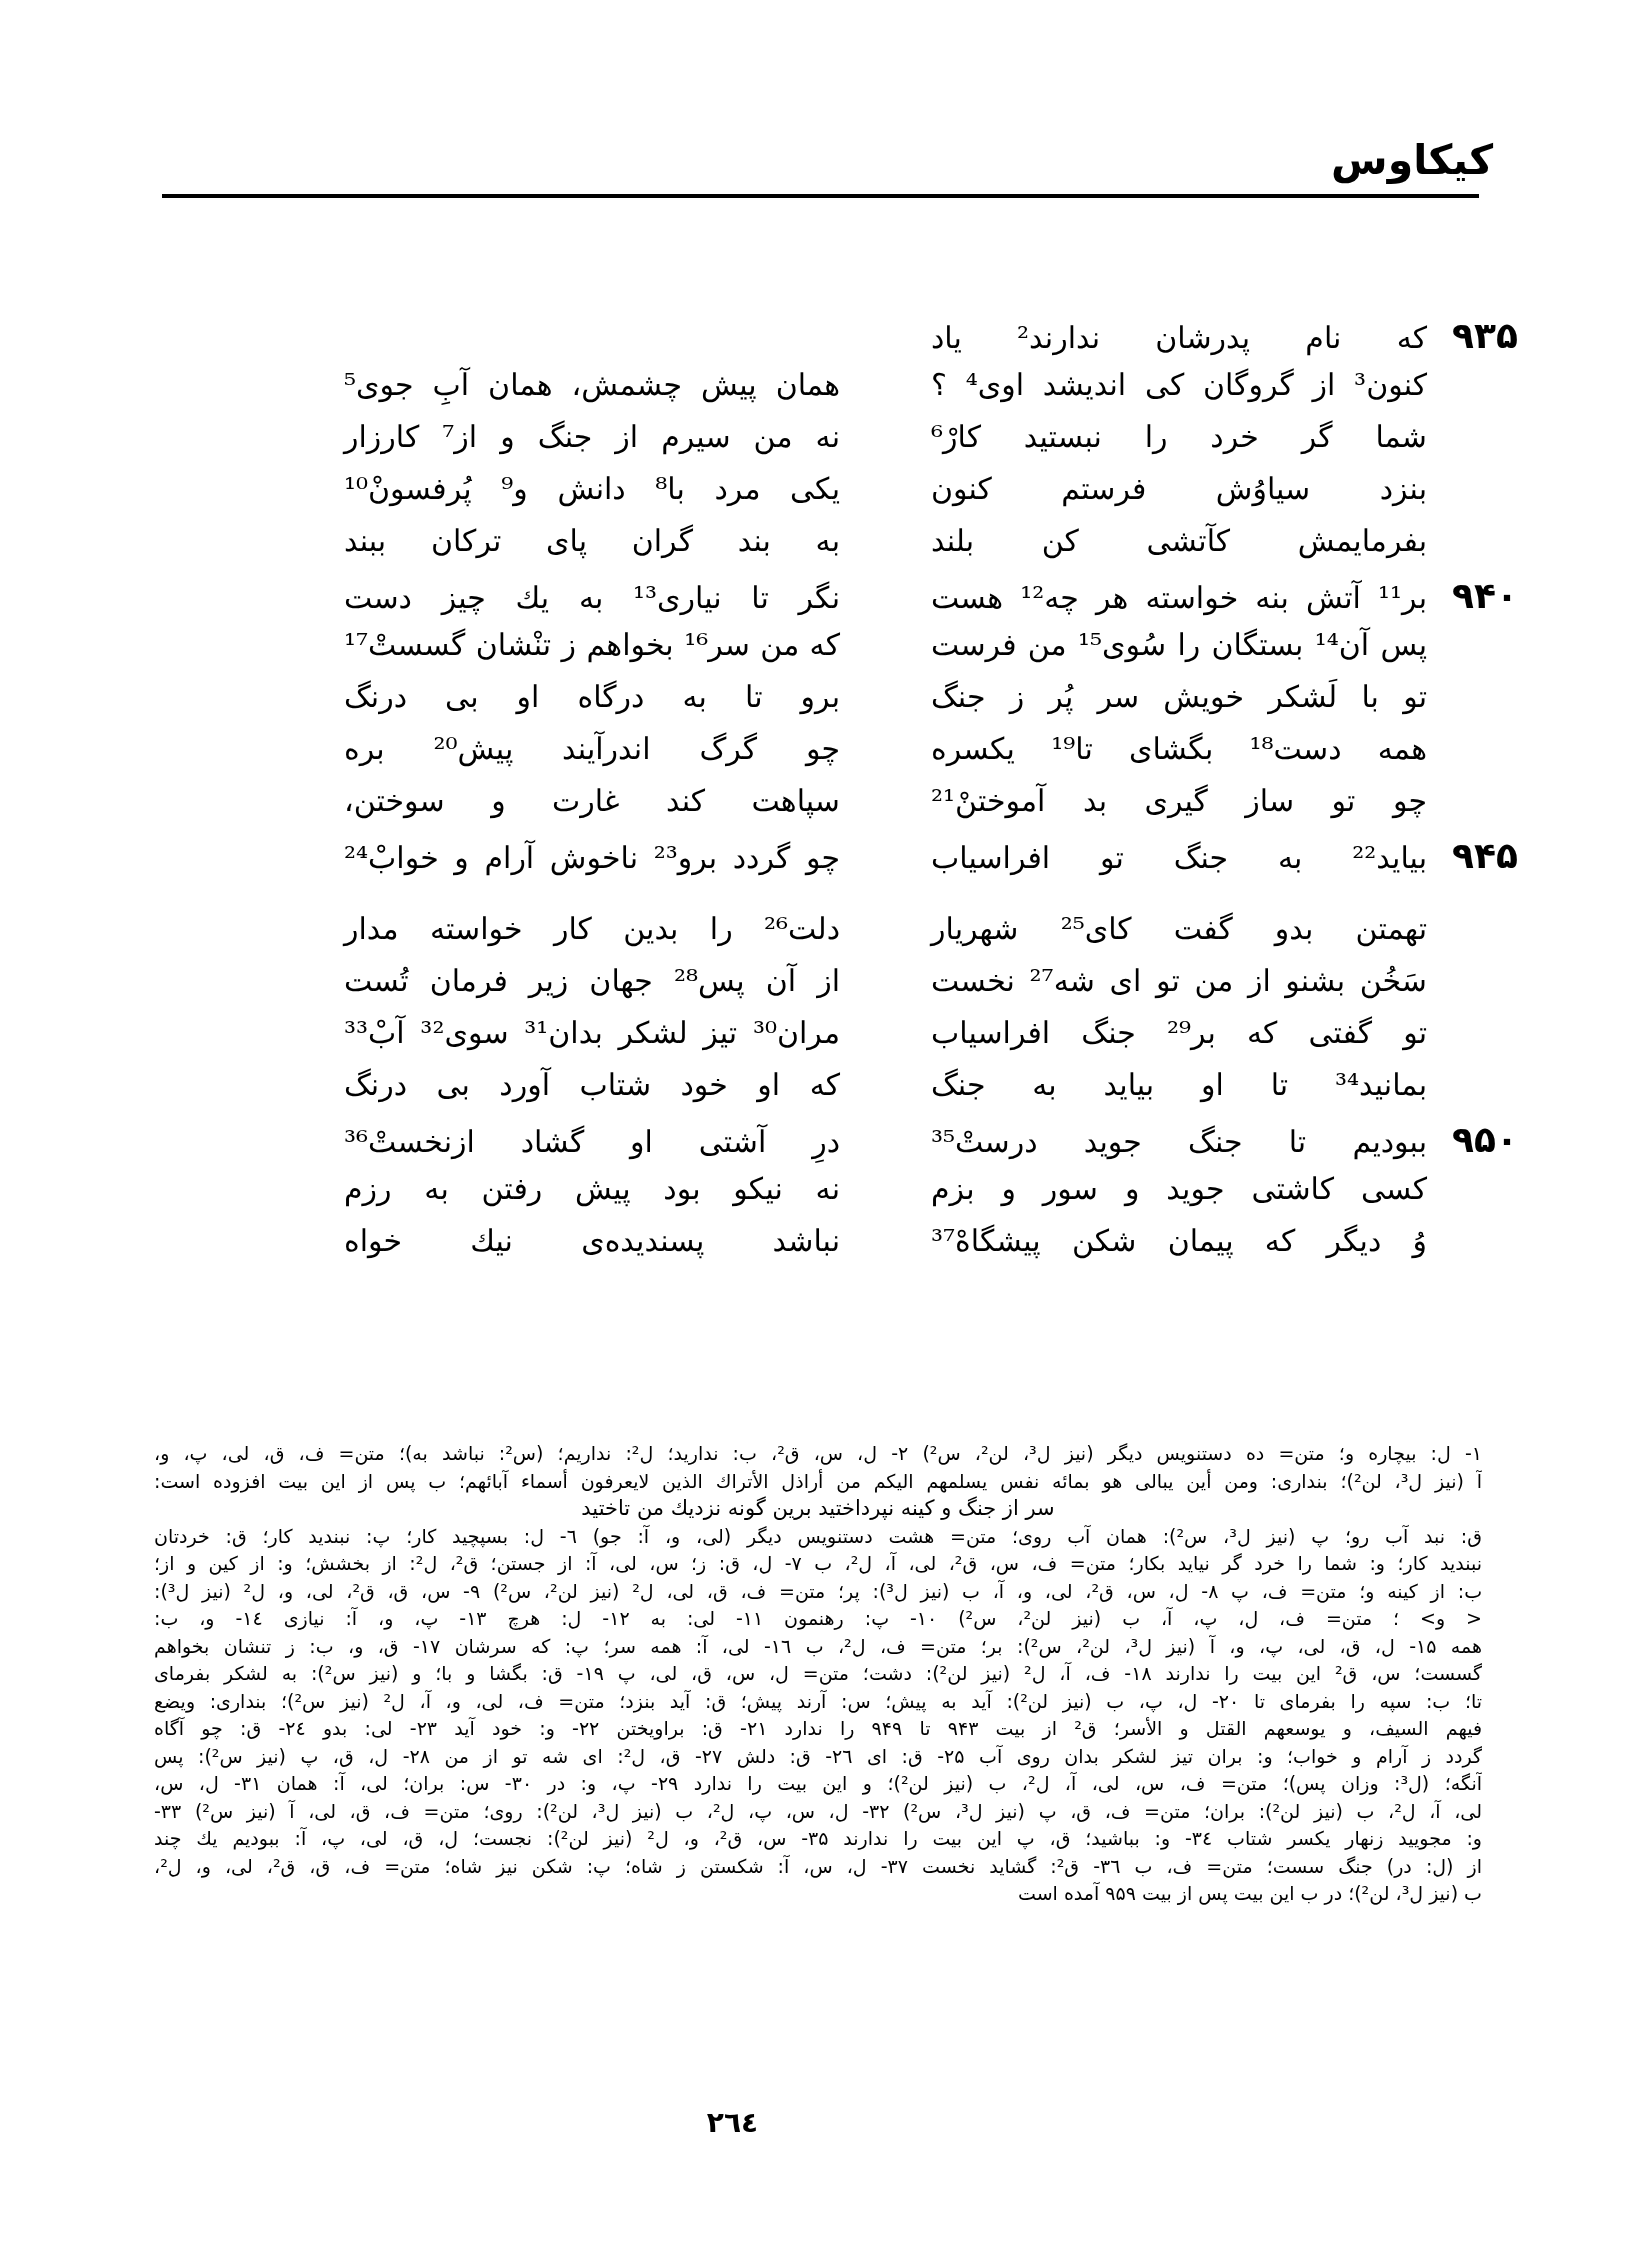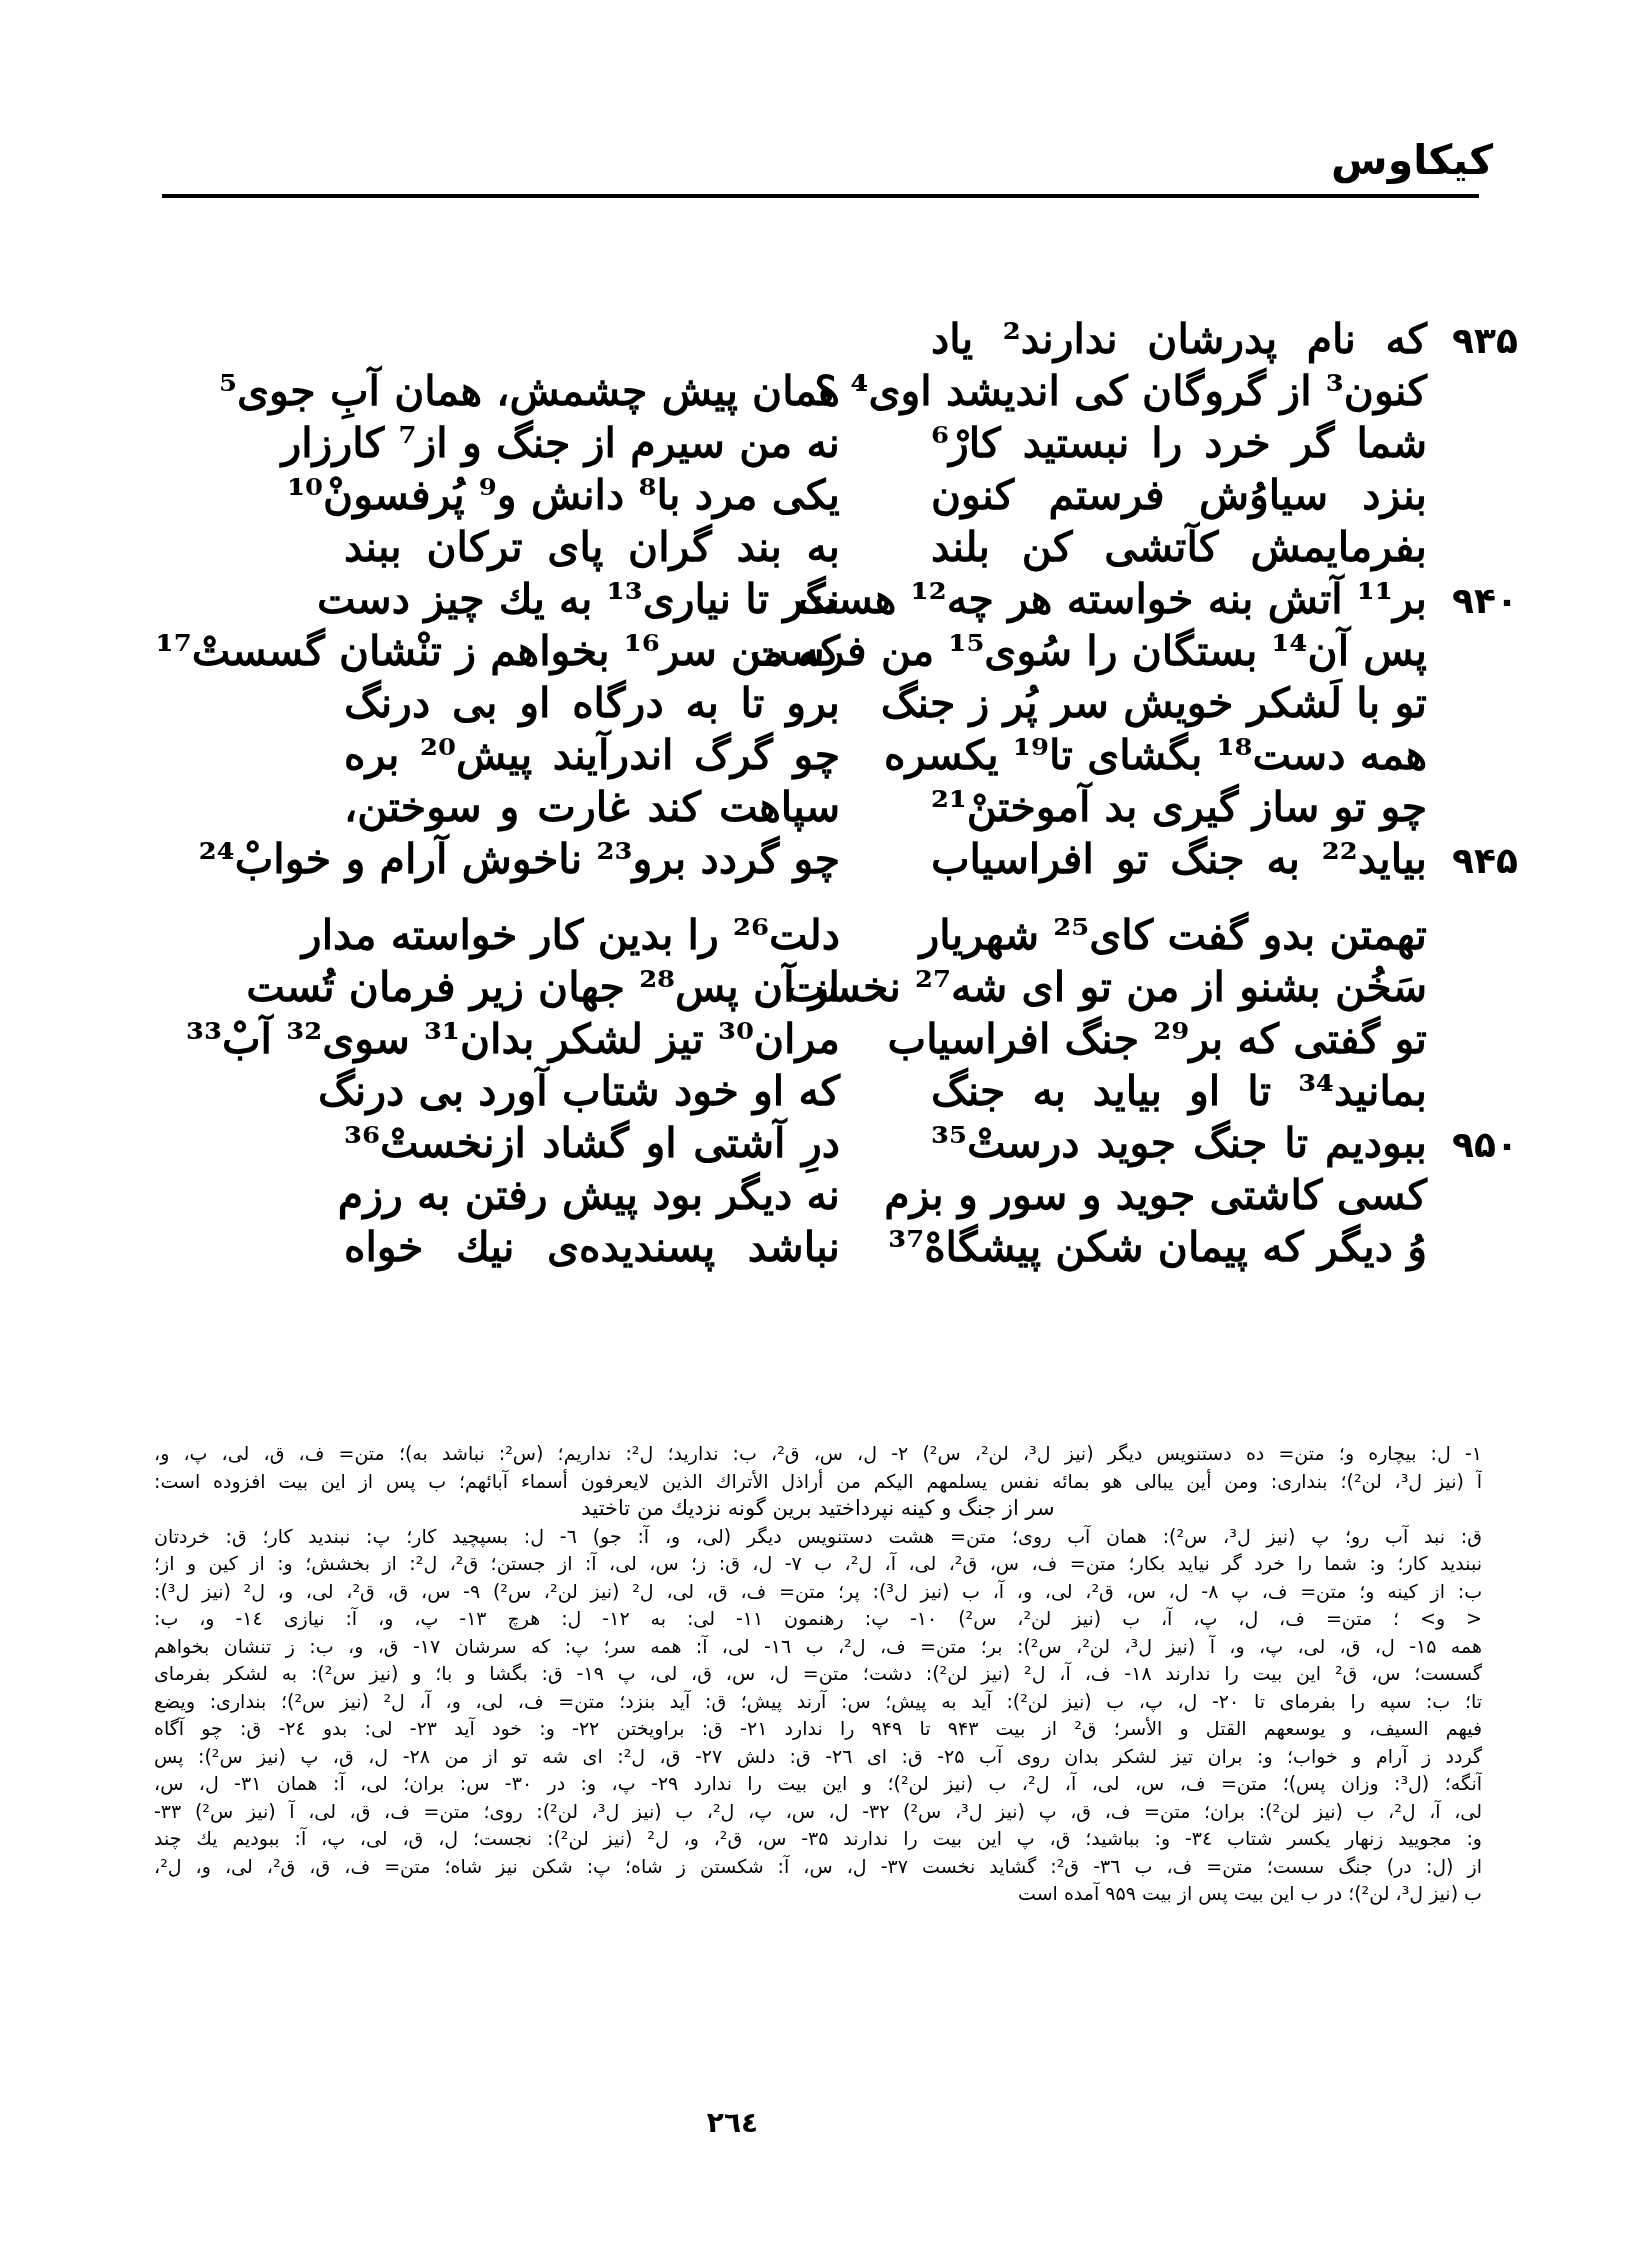--- a/index.html
+++ b/index.html
@@ -22,22 +22,22 @@
   .stanza { margin-bottom: 24px; }
   .couplet {
     display: flex; flex-direction: row; align-items: baseline;
     height: 52px; position: relative;
   }
   .verse-num {
     width: 91px; flex: none; text-align: right;
     font-family: "DejaVu Sans", sans-serif; font-weight: bold; font-size: 36px;
   }
   .hemistich {
-    flex: none; width: 496px; font-size: 41px; text-align: justify; text-align-last: justify;
-    white-space: nowrap; overflow: visible; font-weight: bold;
+    flex: none; width: 496px; font-size: 30px; text-align: justify; text-align-last: justify;
+    white-space: nowrap; overflow: visible;
   }
   .hemistich.first { margin-left: 91px; }
   .footnotes {
     position: absolute; top: 1440px; left: 154px; width: 1328px;
     direction: rtl; font-family: "DejaVu Sans", sans-serif; font-size: 19px; line-height: 27.5px;
     text-align: justify;
   }
   .fn-line { display: block; white-space: nowrap; overflow: hidden; text-align: justify; text-align-last: justify; }
   .fn-line.last { text-align-last: right; }
   .fn-verse { display: block; text-align: center; font-size: 21px; letter-spacing: 4.2px; white-space: nowrap; }
@@ -131,21 +131,21 @@
         <span class="hemistich second">که او خود شتاب آورد بی درنگ</span>
       </div>
       <div class="couplet">
         <span class="verse-num">۹۵۰</span>
         <span class="hemistich first">ببودیم تا جنگ جوید درستْ³⁵</span>
         <span class="hemistich second">درِ آشتی او گشاد ازنخستْ³⁶</span>
       </div>
       <div class="couplet">
         <span class="verse-num"></span>
         <span class="hemistich first">کسی کاشتی جوید و سور و بزم</span>
-        <span class="hemistich second">نه دیگر بود پیش رفتن به رزم</span>
+        <span class="hemistich second">نه نیکو بود پیش رفتن به رزم</span>
       </div>
       <div class="couplet">
         <span class="verse-num"></span>
         <span class="hemistich first">وُ دیگر که پیمان شکن پیشگاهْ³⁷</span>
         <span class="hemistich second">نباشد پسندیده‌ی نیك خواه</span>
       </div>
     </div>
   </div>
 
 <div class="footnotes" id="footnotes">

